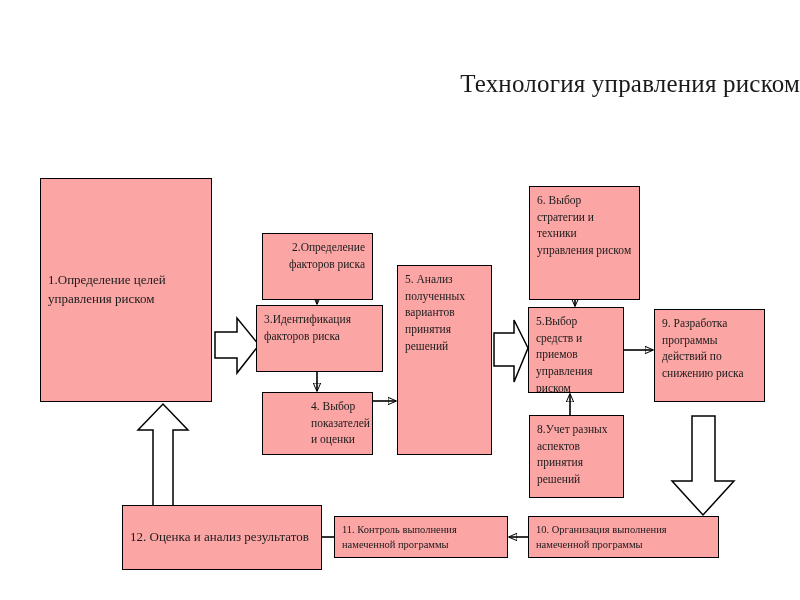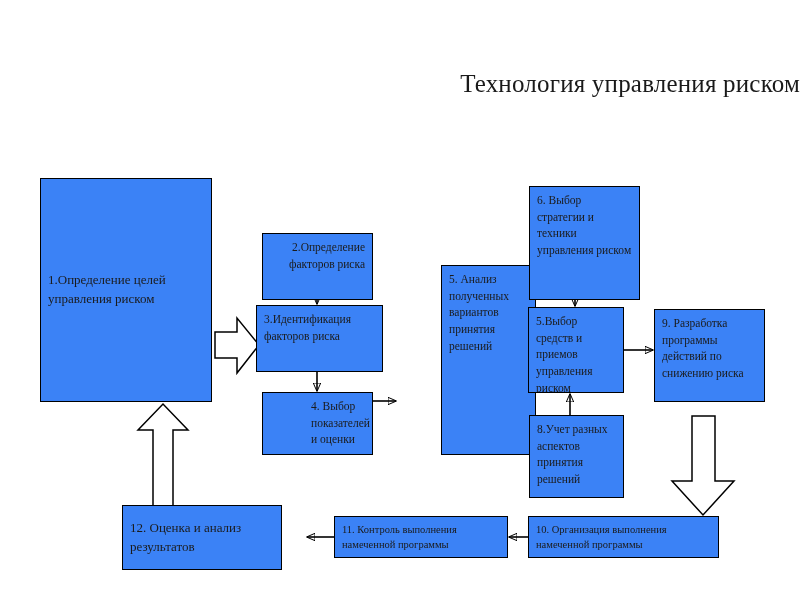--- a/index.html
+++ b/index.html
@@ -28,21 +28,21 @@
     width: 800px;
     text-align: right;
     font-size: 25px;
     font-family: "Liberation Serif", "DejaVu Serif", serif;
     color: #1a1a1a;
     letter-spacing: 0.2px;
   }
   .node {
     position: absolute;
     border: 1.5px solid #000000;
-    background: #3b82f6;
+    background: #fca5a5;
     box-sizing: border-box;
     font-family: "Liberation Serif", "DejaVu Serif", serif;
     color: #1b1b1b;
     line-height: 1.45;
     padding: 5px 7px;
     overflow: hidden;
   }
   .node.vcenter {
     display: flex;
     align-items: center;
@@ -109,21 +109,21 @@
   </div>
 
   <div class="node" style="left:256px; top:305px; width:127px; height:67px; font-size:11.5px;">
     <span class="txt">3.Идентификация факторов риска</span>
   </div>
 
   <div class="node" style="left:262px; top:392px; width:111px; height:63px; font-size:11.5px;padding-left:48px;">
     <span class="txt">4. Выбор показателей и оценки рисков</span>
   </div>
 
-  <div class="node" style="left:397px; top:265px; width:95px; height:190px; font-size:11.5px;margin-left:44px;">
+  <div class="node" style="left:397px; top:265px; width:95px; height:190px; font-size:11.5px;">
     <span class="txt">5. Анализ полученных вариантов принятия решений</span>
   </div>
 
   <div class="node" style="left:529px; top:186px; width:111px; height:114px; font-size:11.5px;">
     <span class="txt">6. Выбор стратегии и техники управления риском</span>
   </div>
 
   <div class="node" style="left:528px; top:307px; width:96px; height:86px; font-size:11.5px;">
     <span class="txt">5.Выбор средств и приемов управления риском</span>
   </div>
@@ -137,17 +137,17 @@
   </div>
 
   <div class="node vcenter" style="left:528px; top:516px; width:191px; height:42px; font-size:10.5px;">
     <span class="txt">10. Организация выполнения намеченной программы</span>
   </div>
 
   <div class="node vcenter" style="left:334px; top:516px; width:174px; height:42px; font-size:10.5px;">
     <span class="txt">11. Контроль выполнения намеченной программы</span>
   </div>
 
-  <div class="node vcenter" style="left:122px; top:505px; width:160px; height:65px; font-size:13px;">
+  <div class="node vcenter" style="left:122px; top:505px; width:200px; height:65px; font-size:13px;">
     <span class="txt">12. Оценка и анализ результатов</span>
   </div>
 
 </div>
 
 </body></html>

